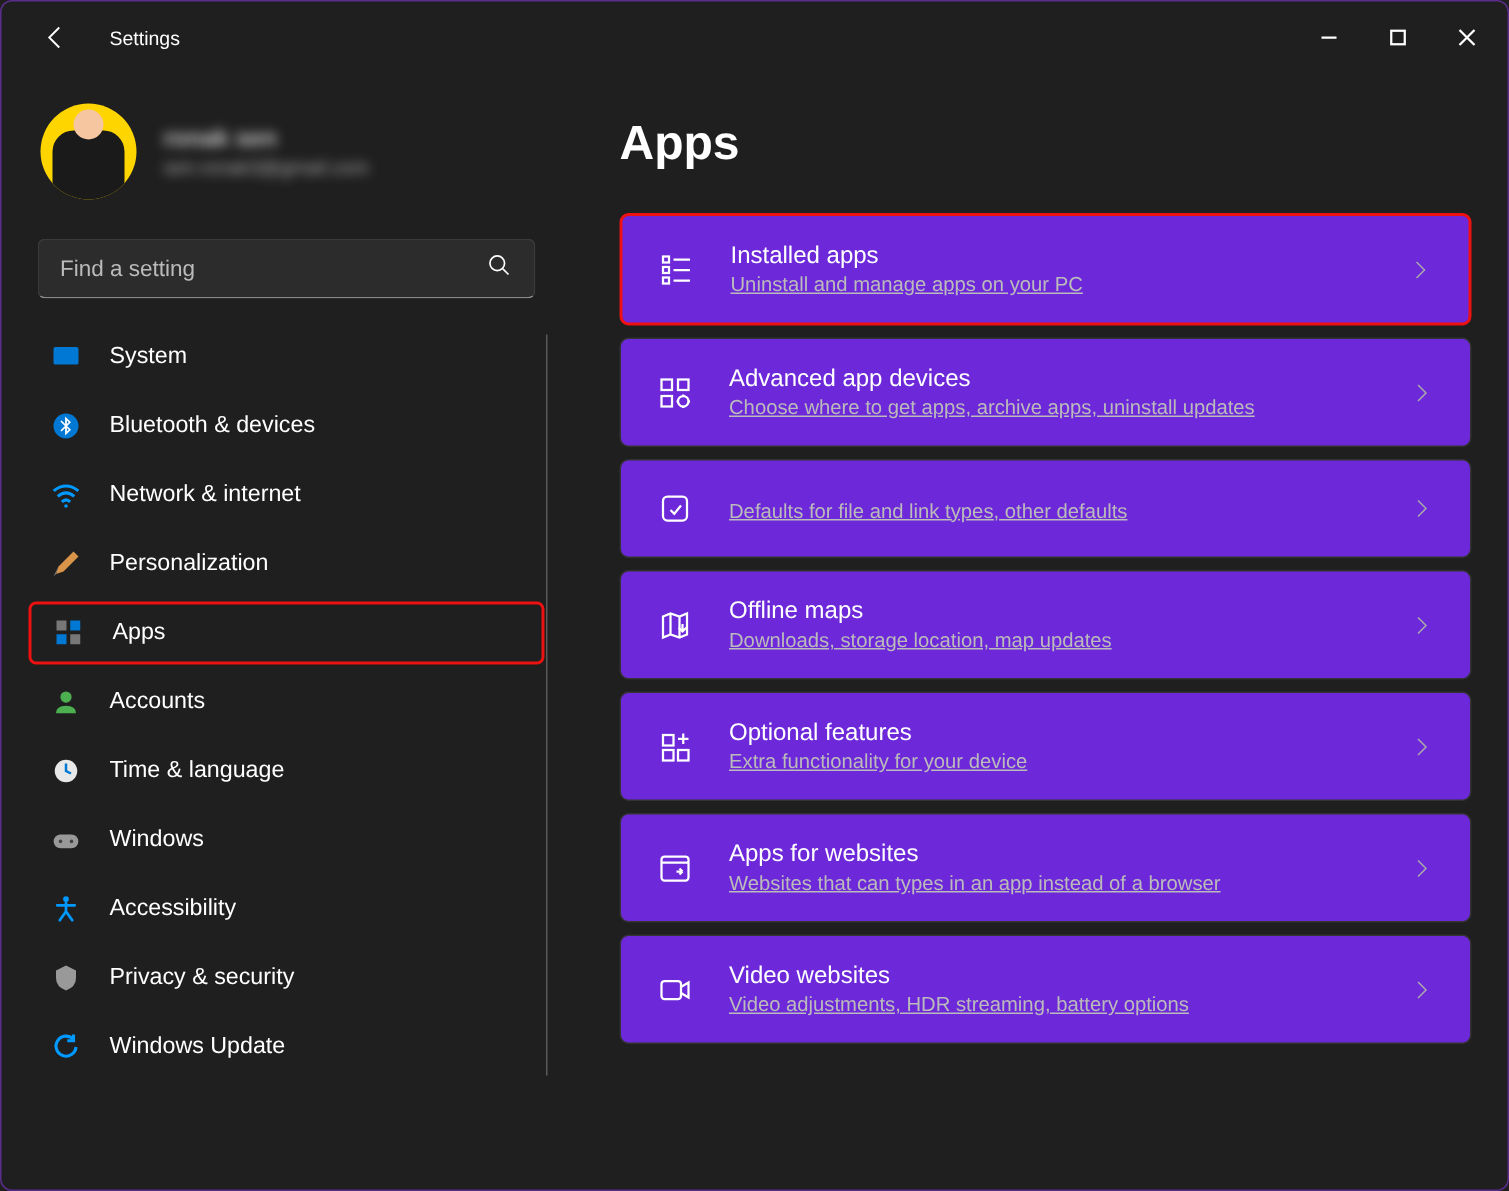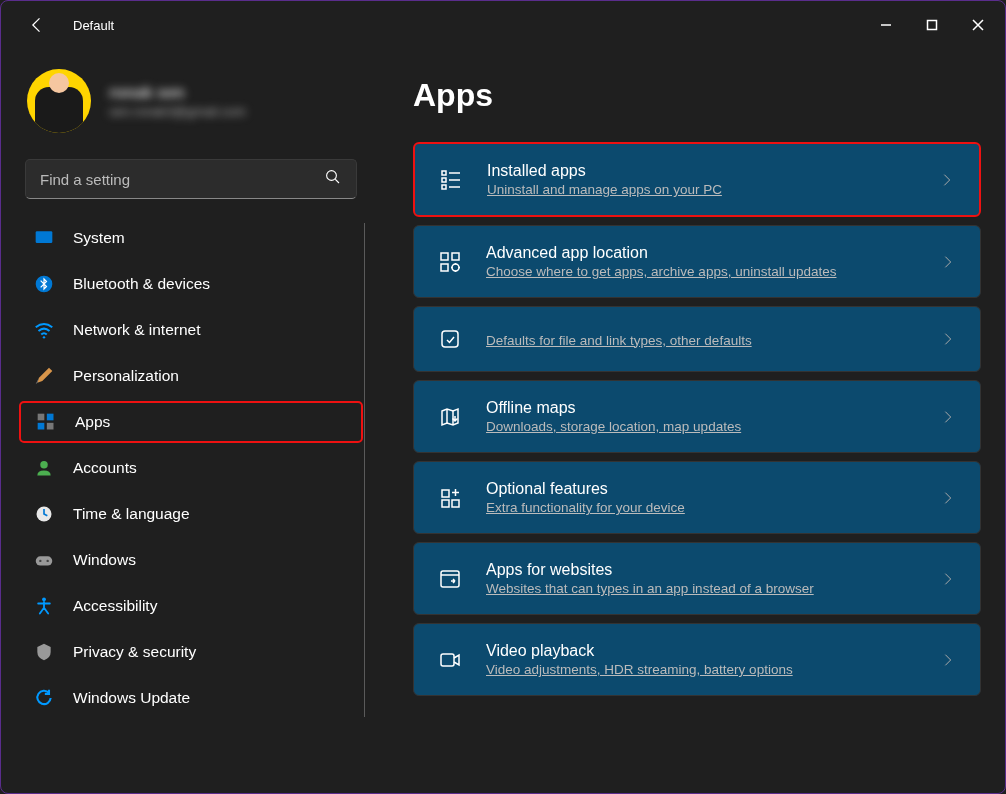--- a/index.html
+++ b/index.html
@@ -37,41 +37,41 @@
     .nav-separator { position: absolute; right: -2px; top: 6px; width: 1px; height: 494px; background: #5a5a5a; }
     .nav-item { display: flex; align-items: center; gap: 18px; height: 42px; padding: 0 14px; border-radius: 5px; cursor: pointer; position: relative; }
     .nav-item.highlighted { border: 2.5px solid #e11; }
     .nav-icon { width: 22px; height: 22px; display: flex; align-items: center; justify-content: center; flex-shrink: 0; }
     .nav-label { font-size: 15.5px; }
     
     
     .main { flex: 1; padding: 28px 24px 0 32px; overflow: hidden; }
     .page-title { font-size: 32px; font-weight: 600; margin-bottom: 28px; }
     .cards { display: flex; flex-direction: column; gap: 8px; }
-    .card { display: flex; align-items: center; background: #0c4a6e; border: 1px solid #333; border-radius: 6px; padding: 18px 22px; cursor: pointer; position: relative; }
+    .card { display: flex; align-items: center; background: #6d28d9; border: 1px solid #333; border-radius: 6px; padding: 18px 22px; cursor: pointer; position: relative; }
     .card.highlighted { border: 2.5px solid #e11; }
     .card-icon { width: 28px; height: 28px; display: flex; align-items: center; justify-content: center; margin-right: 22px; flex-shrink: 0; }
     .card-text { flex: 1; }
     .card-title { font-size: 16px; color: #fff; }
     .card-sub { font-size: 13.5px; color: #bbb; margin-top: 2px; text-decoration: underline; }
     .card-chevron { width: 20px; height: 20px; display: flex; align-items: center; justify-content: center; color: #aaa; }
     
     svg { fill: none; stroke: currentColor; stroke-width: 1.5; }
   </style>
 </head>
 <body>
 
 <div class="titlebar">
   <div class="titlebar-left">
     <div class="back-btn">
       <svg viewBox="0 0 24 24" width="20" height="20">
           <path d="M15 4 L7 12 L15 20" stroke="#fff"></path>
         </svg>
     </div>
-    <span class="app-title">Default</span>
+    <span class="app-title">Settings</span>
   </div>
   <div class="window-controls">
     <div class="win-btn">
         <svg viewBox="0 0 12 12">
           <path d="M1 6 L11 6"></path>
         </svg>
       </div>
     <div class="win-btn">
         <svg viewBox="0 0 12 12">
           <rect x="1.5" y="1.5" width="9" height="9"></rect>
@@ -250,21 +250,21 @@
         <span class="card-icon">
             <svg viewBox="0 0 24 24" width="24" height="24">
               <rect x="3" y="3" width="7" height="7"></rect>
               <rect x="14" y="3" width="7" height="7"></rect>
               <rect x="3" y="14" width="7" height="7"></rect>
               <circle cx="17.5" cy="17.5" r="3.5"></circle>
               <path d="M17.5 13 L17.5 14.5 M17.5 20.5 L17.5 22 M13 17.5 L14.5 17.5 M20.5 17.5 L22 17.5"></path>
             </svg>
           </span>
         <div class="card-text">
-          <div class="card-title">Advanced app location</div>
+          <div class="card-title">Advanced app devices</div>
           <div class="card-sub">Choose where to get apps, archive apps, uninstall updates</div>
         </div>
         <span class="card-chevron">
             <svg viewBox="0 0 24 24" width="16" height="16">
               <path d="M8 4 L16 12 L8 20"></path>
             </svg>
           </span>
       </div>
 
       <div class="card">
@@ -343,21 +343,21 @@
       </div>
 
       <div class="card">
         <span class="card-icon">
             <svg viewBox="0 0 24 24" width="24" height="24">
               <rect x="3" y="6" width="13" height="12" rx="2"></rect>
               <path d="M16 10 L21 7 L21 17 L16 14"></path>
             </svg>
           </span>
         <div class="card-text">
-          <div class="card-title">Video playback</div>
+          <div class="card-title">Video websites</div>
           <div class="card-sub">Video adjustments, HDR streaming, battery options</div>
         </div>
         <span class="card-chevron">
             <svg viewBox="0 0 24 24" width="16" height="16">
               <path d="M8 4 L16 12 L8 20"></path>
             </svg>
           </span>
       </div>
 
     </div>

